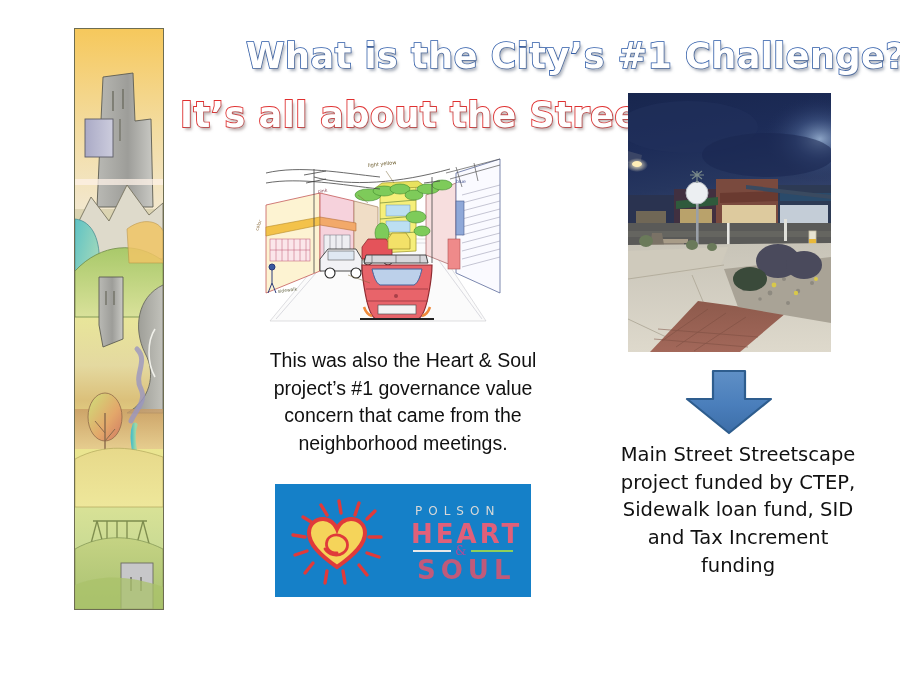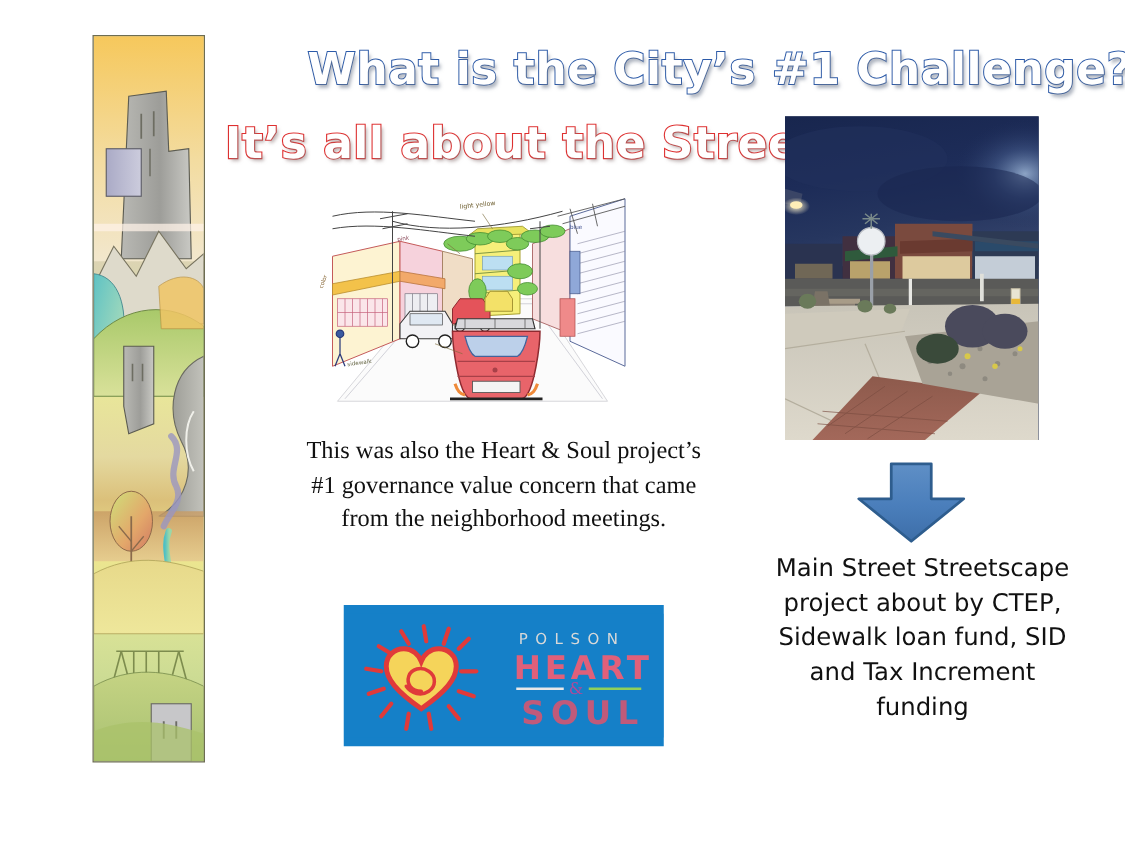--- a/index.html
+++ b/index.html
@@ -89,21 +89,21 @@
   
   .center-text {
     position: absolute;
     left: 214px;
     top: 347px;
     width: 322px;
     text-align: center;
     font-size: 19.5px;
     line-height: 1.42;
     color: #111111;
-    font-family: Liberation Serif, serif;
+    font-family: Liberation Sans, sans-serif;
   }
 
   
   .logo {
     position: absolute;
     left: 247px;
     top: 484px;
     width: 256px;
     height: 113px;
     background: #1580c8;
@@ -584,16 +584,16 @@
         <linearGradient id="arrG" x1="0" y1="0" x2="0" y2="1">
           <stop offset="0%" stop-color="#5f8fc6"></stop>
           <stop offset="55%" stop-color="#4a7ebb"></stop>
           <stop offset="100%" stop-color="#3d6ea8"></stop>
         </linearGradient>
       </defs>
       <path d="M30 2 L62 2 L62 30 L88 30 L46 64 L4 30 L30 30 Z" fill="url(#arrG)" stroke="#2e5d8e" stroke-width="2.2" stroke-linejoin="round"></path>
     </svg>
   </div>
 
-  <div class="right-text">Main Street Streetscape project about by CTEP, Sidewalk loan fund, SID and Tax Increment funding</div>
+  <div class="right-text">Main Street Streetscape project funded by CTEP, Sidewalk loan fund, SID and Tax Increment funding</div>
 
 
 </div>
 
 </body></html>

